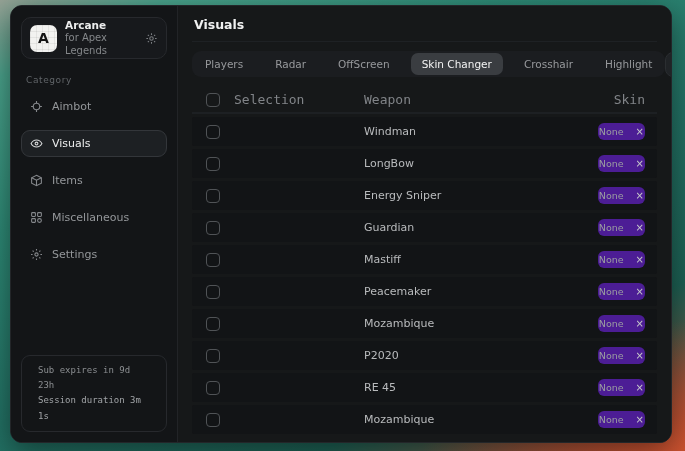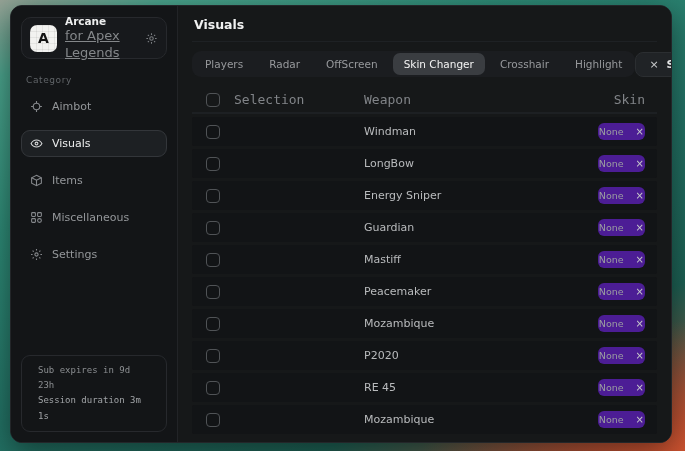--- a/index.html
+++ b/index.html
@@ -29,21 +29,21 @@
   }
   .logo{
     width:27px; height:27px; border-radius:7px; background:#f2f2f0;
     color:#141414; font-weight:bold; font-size:14px;
     display:flex; align-items:center; justify-content:center; flex:0 0 27px;
     background-image:linear-gradient(rgba(0,0,0,.06) 1px, transparent 1px), linear-gradient(90deg, rgba(0,0,0,.06) 1px, transparent 1px);
     background-size:6px 6px;
   }
   .app-meta{ flex:1; min-width:0; line-height:1.25; }
   .app-name{ color:#eceded; font-size:10.5px; font-weight:bold; }
-  .app-sub{ color:#84878a; font-size:13px;text-decoration:underline; }
+  .app-sub{ color:#84878a; font-size:10px; }
   .gear-btn{ color:#7a7d81; display:flex; align-items:center; }
 
   .cat-label{ color:#606468; font-size:9px; letter-spacing:.6px; margin:16px 0 8px 5px; }
 
   .nav{ display:flex; flex-direction:column; gap:10px; }
   .nav-item{
     display:flex; align-items:center; gap:9px; color:#94979a;
     font-size:11px; padding:6px 8px; border-radius:9px; border:1px solid transparent;
     cursor:default; height:27px;
   }
@@ -57,21 +57,21 @@
     font-size:9px; color:#8b8e91; line-height:1.7;
   }
   .sb-footer .l2{ color:#a2a5a8; }
 
   
   .main{ flex:1; display:flex; flex-direction:column; background:#161819; padding:0 14px; min-width:0; }
   .main-titlebar{ padding:11px 2px 9px 2px; border-bottom:1px solid #1e2124; }
   .main-title{ color:#f0f1f1; font-size:12.5px; font-weight:bold; }
 
   .toolbar{ display:flex; align-items:center; justify-content:space-between; margin:9px 0 10px 0; }
-  .tabs{ display:flex; align-items:center; background:#1b1d20; border-radius:9px; padding:2px; gap:4px; }
+  .tabs{ display:flex; align-items:center; background:#1b1d20; border-radius:9px; padding:2px; gap:10px; }
   .tab{
     color:#97999c; font-size:10.5px; padding:5px 11px; border-radius:7px;
     white-space:nowrap; cursor:default;
   }
   .tab.active{ background:#3a3d41; color:#f4f4f4; }
   .search-btn{
     display:flex; align-items:center; gap:8px; background:#202326; border:1px solid #2b2e31;
     color:#e4e5e6; font-size:11px; font-weight:bold; border-radius:8px; padding:5px 13px;
     font-family:"DejaVu Sans", sans-serif; cursor:default;
   }

